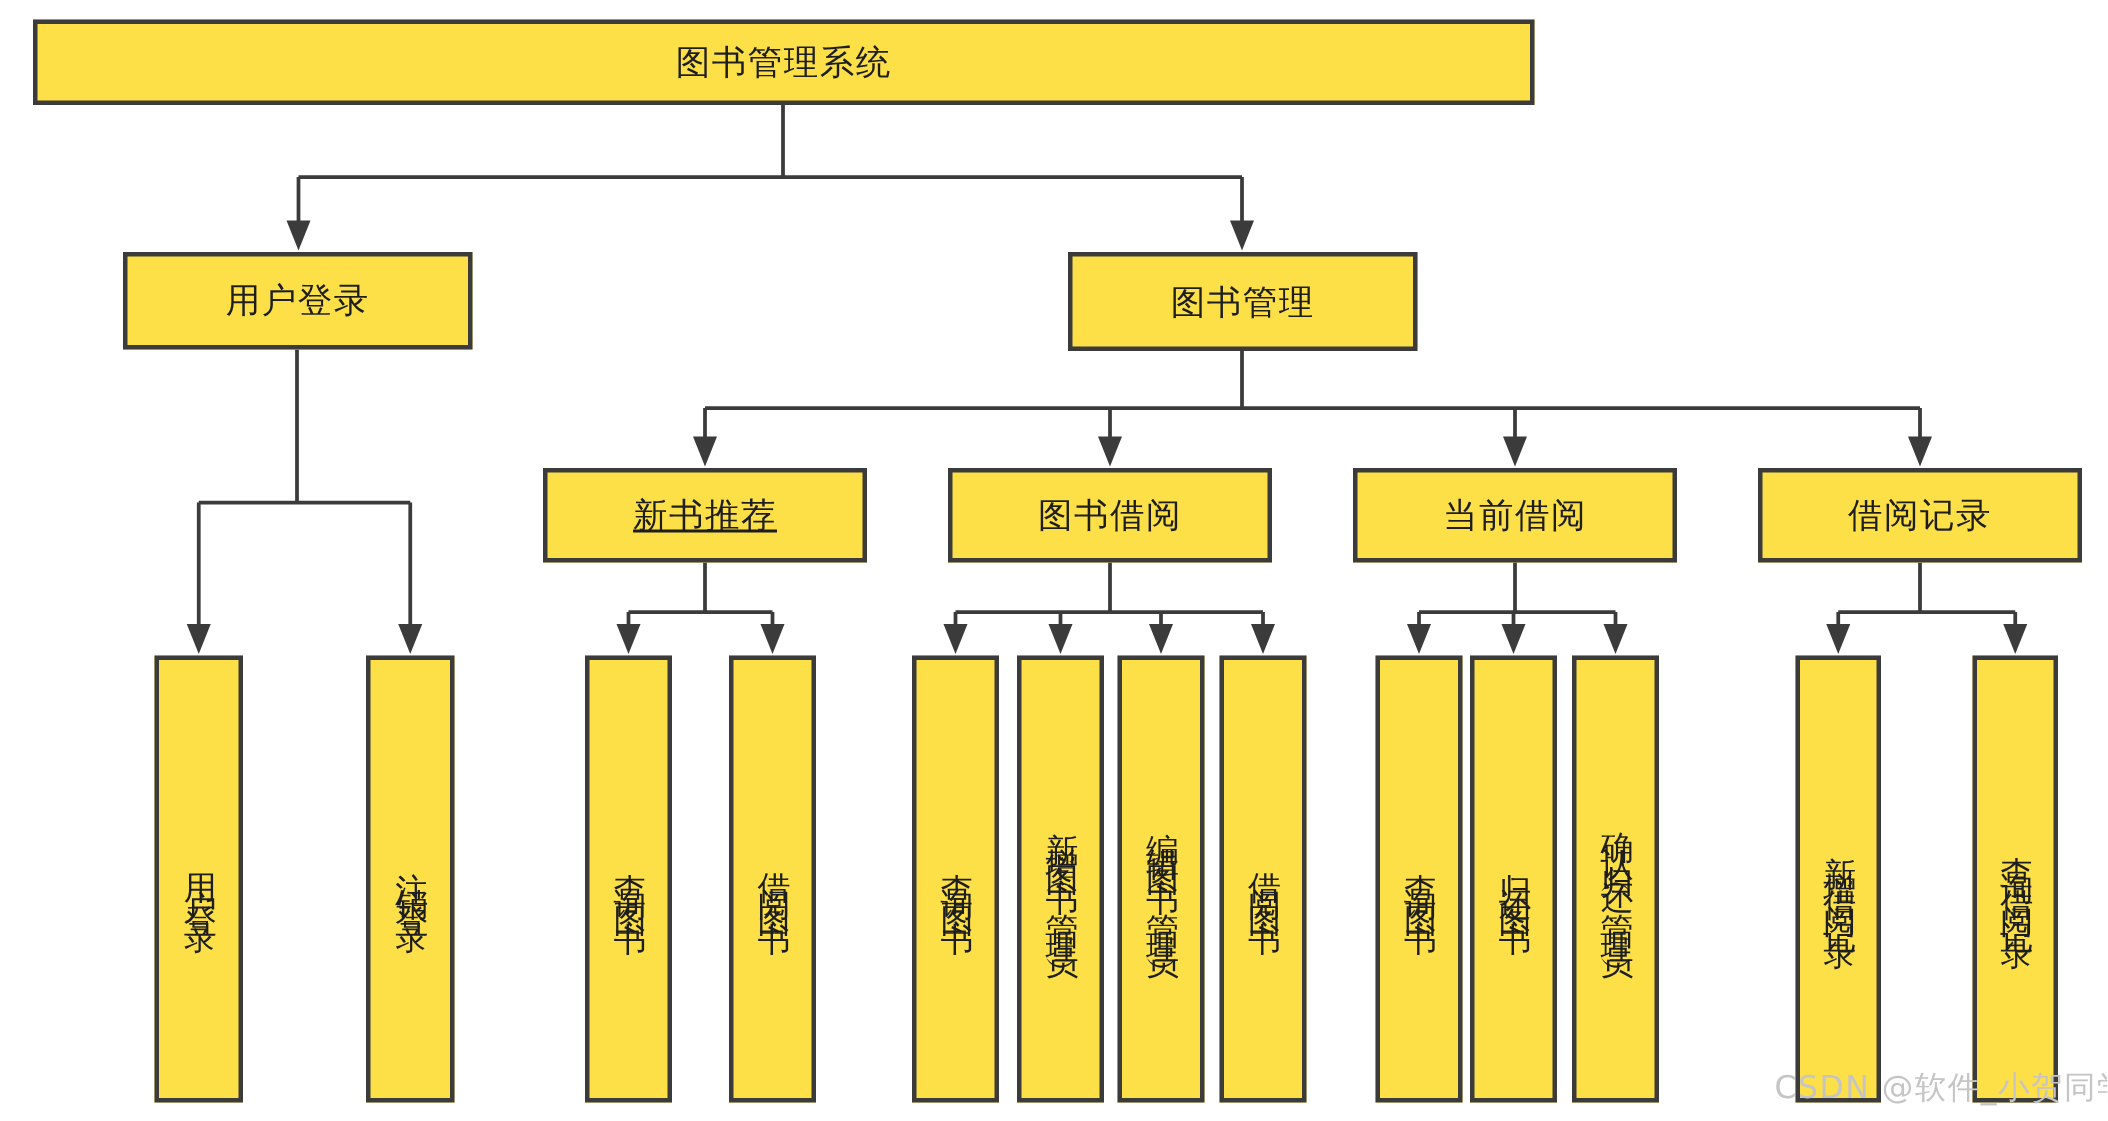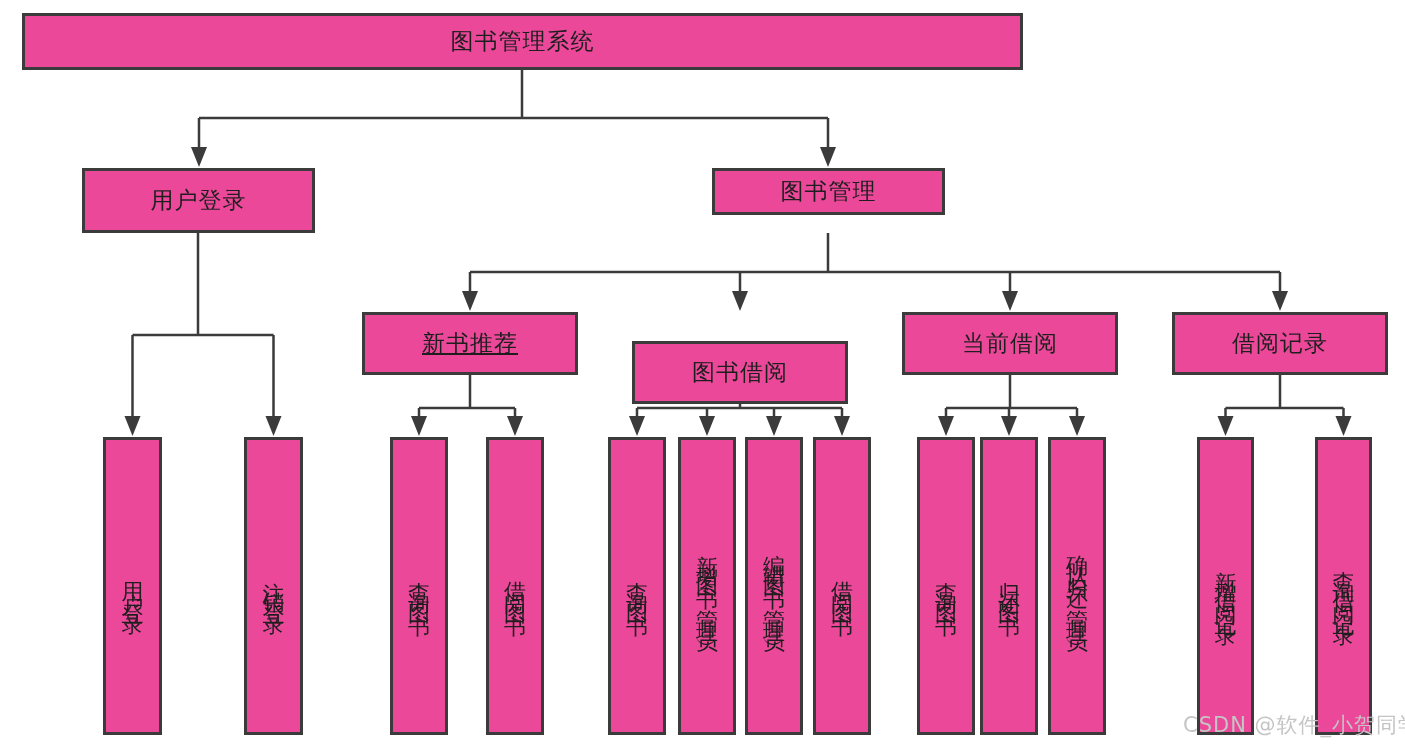--- a/index.html
+++ b/index.html
@@ -22,21 +22,21 @@
     stroke-width: 2.5;
     fill: none;
   }
   svg.connectors polygon {
     fill: #3b3b3b;
     stroke: none;
   }
   .node {
     position: absolute;
     box-sizing: border-box;
-    background: #ec4899;
+    background: #fde047;
     border: 3px solid #3b3b3b;
     display: flex;
     align-items: center;
     justify-content: center;
     color: #1e1e1e;
     z-index: 1;
   }
   .node.h { font-size: 23px; letter-spacing: 1px; }
   .node.leaf { z-index: 1; }
   .node.leaf .vtext {
@@ -113,28 +113,28 @@
     </g>
   </svg>
 
   <div class="node h" style="left:22px; top:13px; width:1001px; height:57px;">
     <span>图书管理系统</span>
   </div>
 
   <div class="node h" style="left:82px; top:168px; width:233px; height:65px;">
     <span>用户登录</span>
   </div>
-  <div class="node h" style="left:712px; top:168px; width:233px; height:47px;">
+  <div class="node h" style="left:712px; top:168px; width:233px; height:66px;">
     <span>图书管理</span>
   </div>
 
   <div class="node h" style="left:362px; top:312px; width:216px; height:63px;text-decoration:underline;">
     <span>新书推荐</span>
   </div>
-  <div class="node h" style="left:632px; top:312px; width:216px; height:63px;margin-top:29px;">
+  <div class="node h" style="left:632px; top:312px; width:216px; height:63px;">
     <span>图书借阅</span>
   </div>
   <div class="node h" style="left:902px; top:312px; width:216px; height:63px;">
     <span>当前借阅</span>
   </div>
   <div class="node h" style="left:1172px; top:312px; width:216px; height:63px;">
     <span>借阅记录</span>
   </div>
 
   <div class="node leaf" style="left:103px; top:437px; width:59px; height:298px;">

